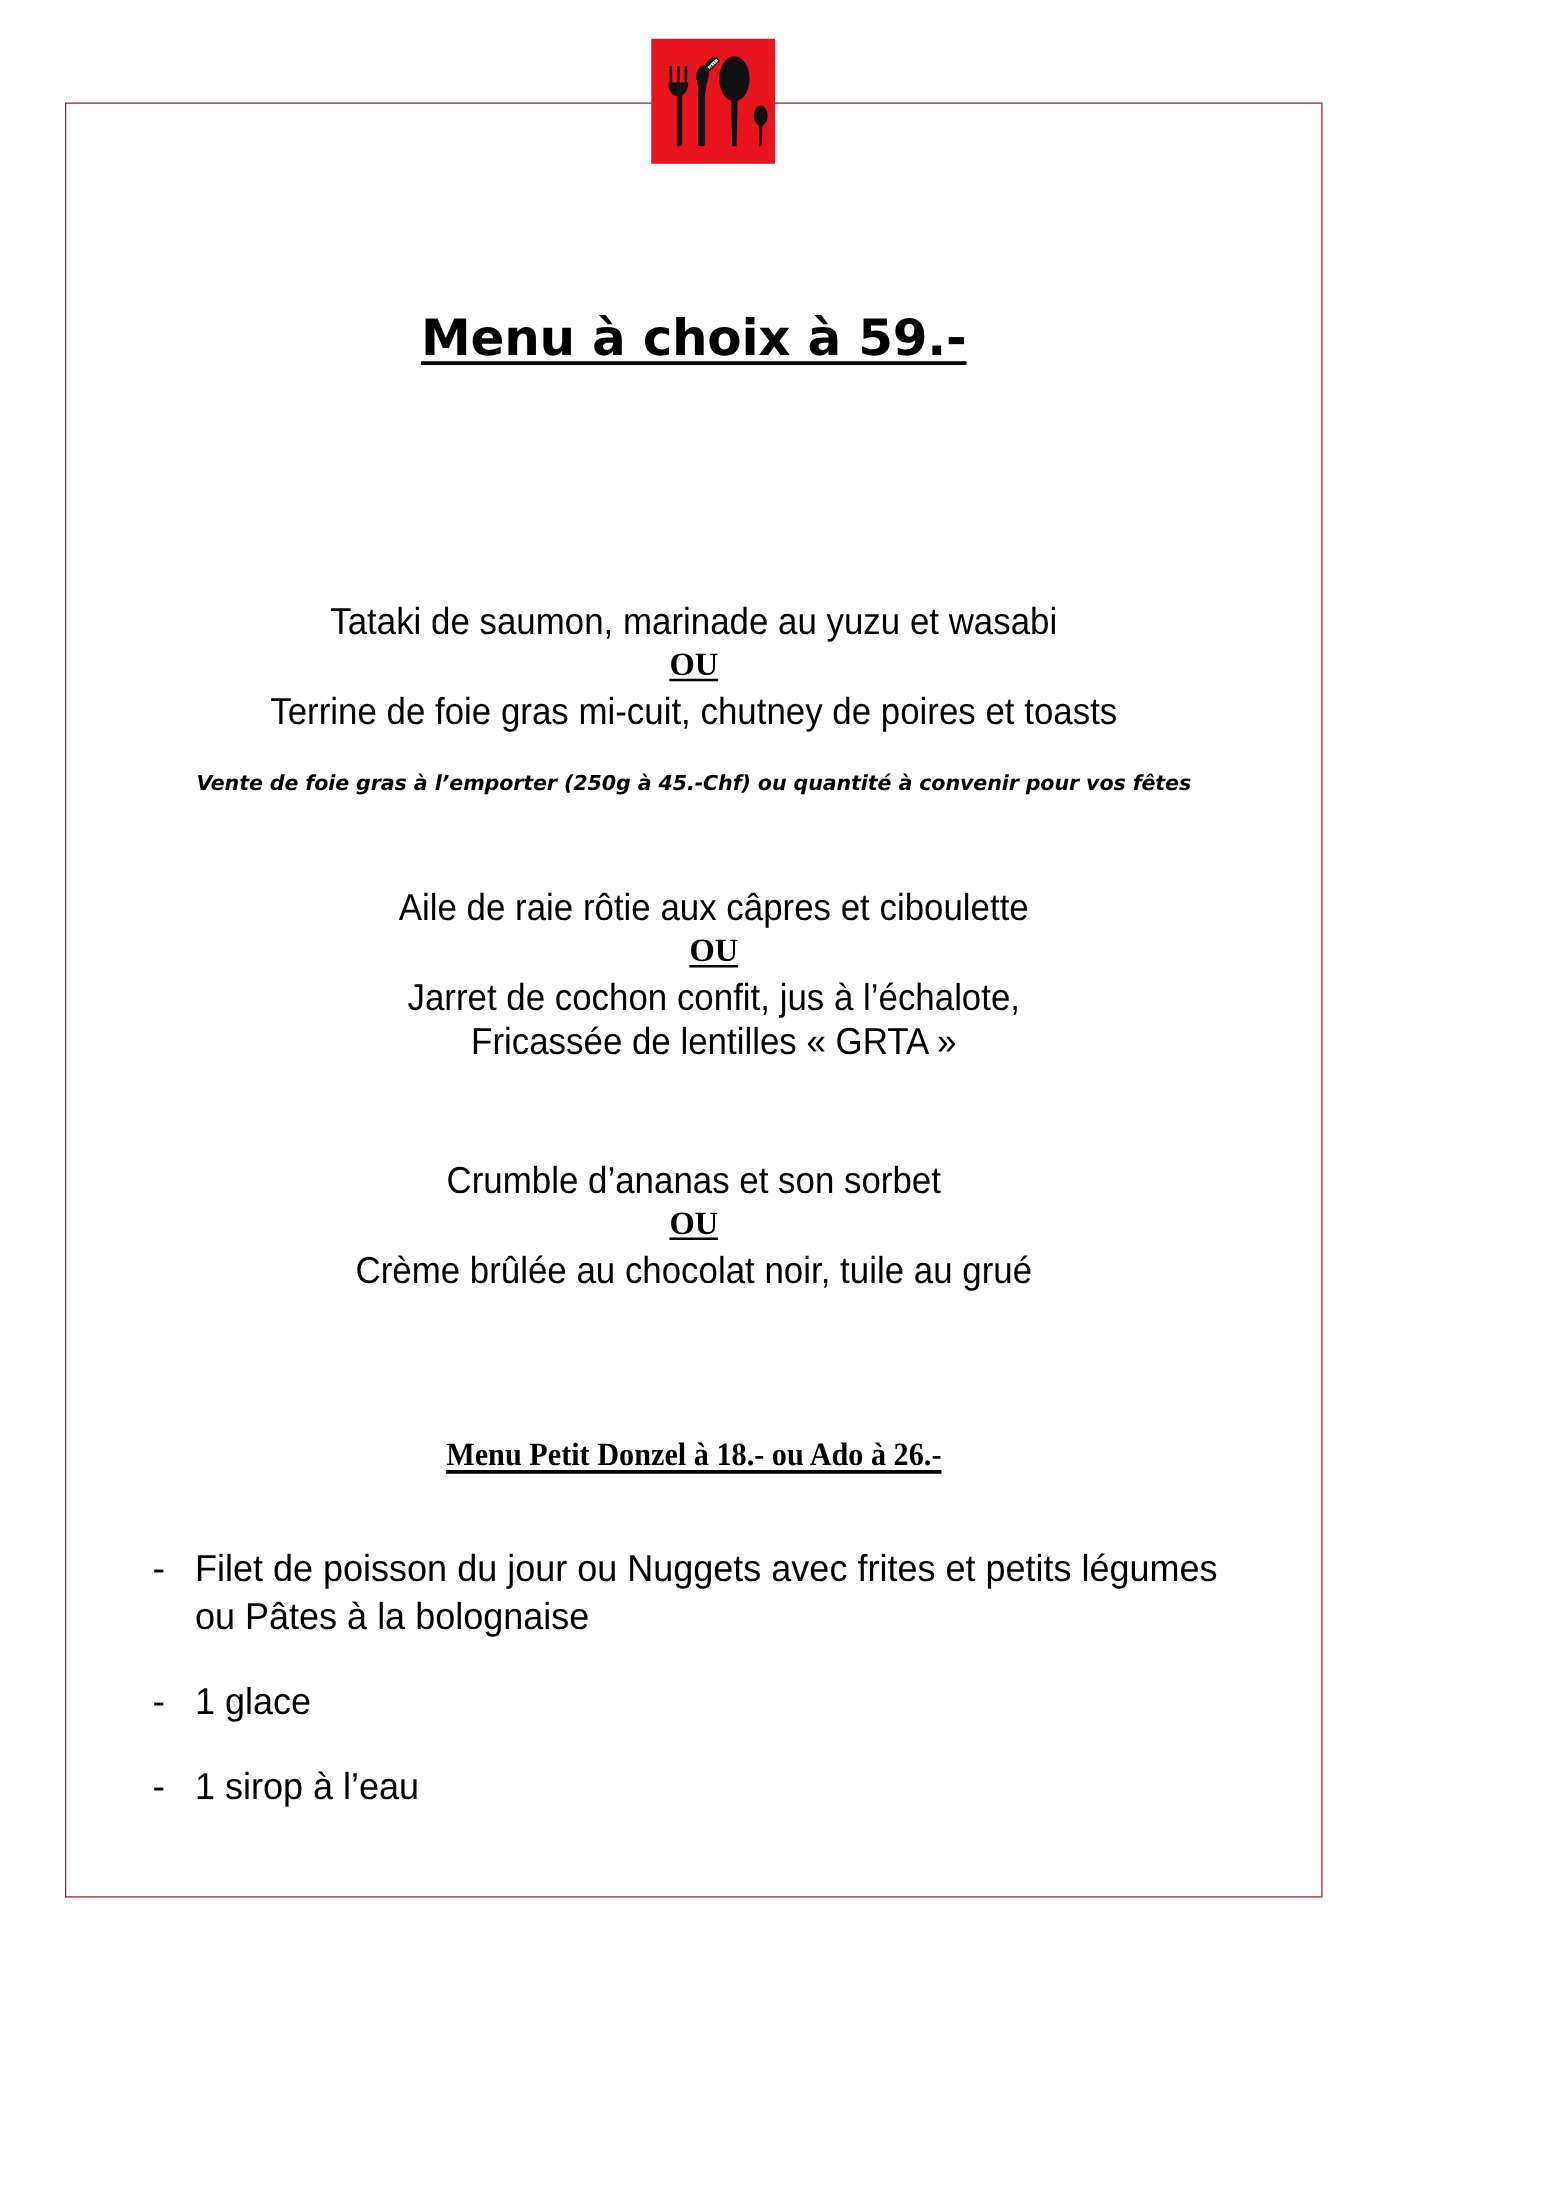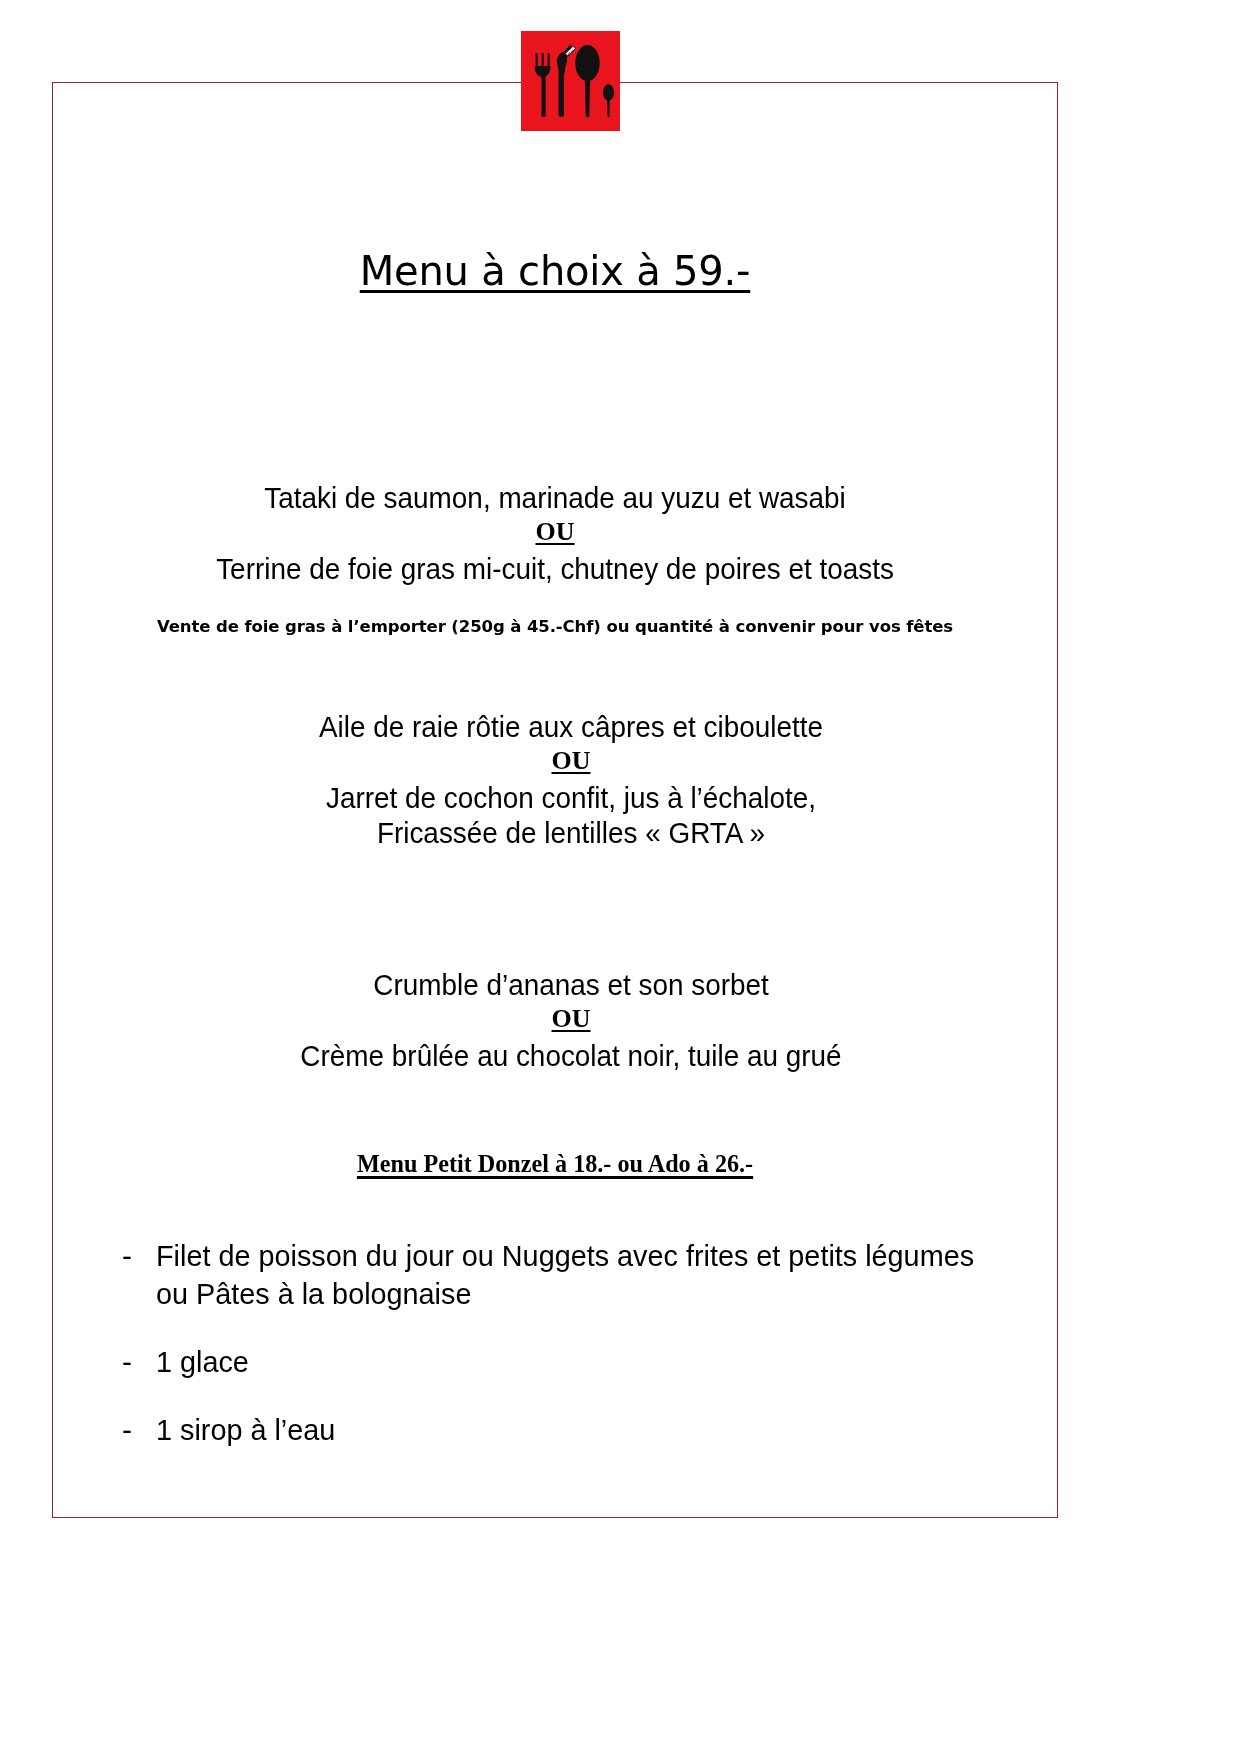--- a/index.html
+++ b/index.html
@@ -50,21 +50,21 @@
   }
 
   
   .main-title {
     position: absolute;
     left: 0;
     top: 168px;
     width: 1006px;
     text-align: center;
     font-family: "DejaVu Sans", sans-serif;
-    font-weight: normal;
+    font-weight: bold;
     font-size: 40px;
     letter-spacing: -0.2px;
     line-height: 1.05;
   }
   .main-title .u {
     text-decoration: underline;
     text-decoration-thickness: 3px;
     text-underline-offset: 5px;
   }
 
@@ -90,35 +90,36 @@
     line-height: 33px;
     text-decoration: underline;
     text-decoration-thickness: 2px;
     text-underline-offset: 3px;
     display: inline-block;
   }
   .ou-wrap { line-height: 33px; }
 
   .course-1 { top: 398px; }
   .course-2 { top: 627px; padding-left: 16px; }
-  .course-3 { top: 885px; margin-left: 16px; }
+  .course-3 { top: 845px; }
 
   
   .note {
     position: absolute;
     left: 0;
     top: 534px;
     width: 1006px;
     text-align: center;
     font-family: "DejaVu Sans", sans-serif;
     font-weight: bold;
     font-size: 16.5px;
     line-height: 22px;
     white-space: nowrap;
     letter-spacing: -0.1px;
+    font-style: italic;
   }
 
   
   .kids-title {
     position: absolute;
     left: 0;
     top: 1068px;
     width: 1006px;
     text-align: center;
     font-family: "Liberation Serif", serif;

